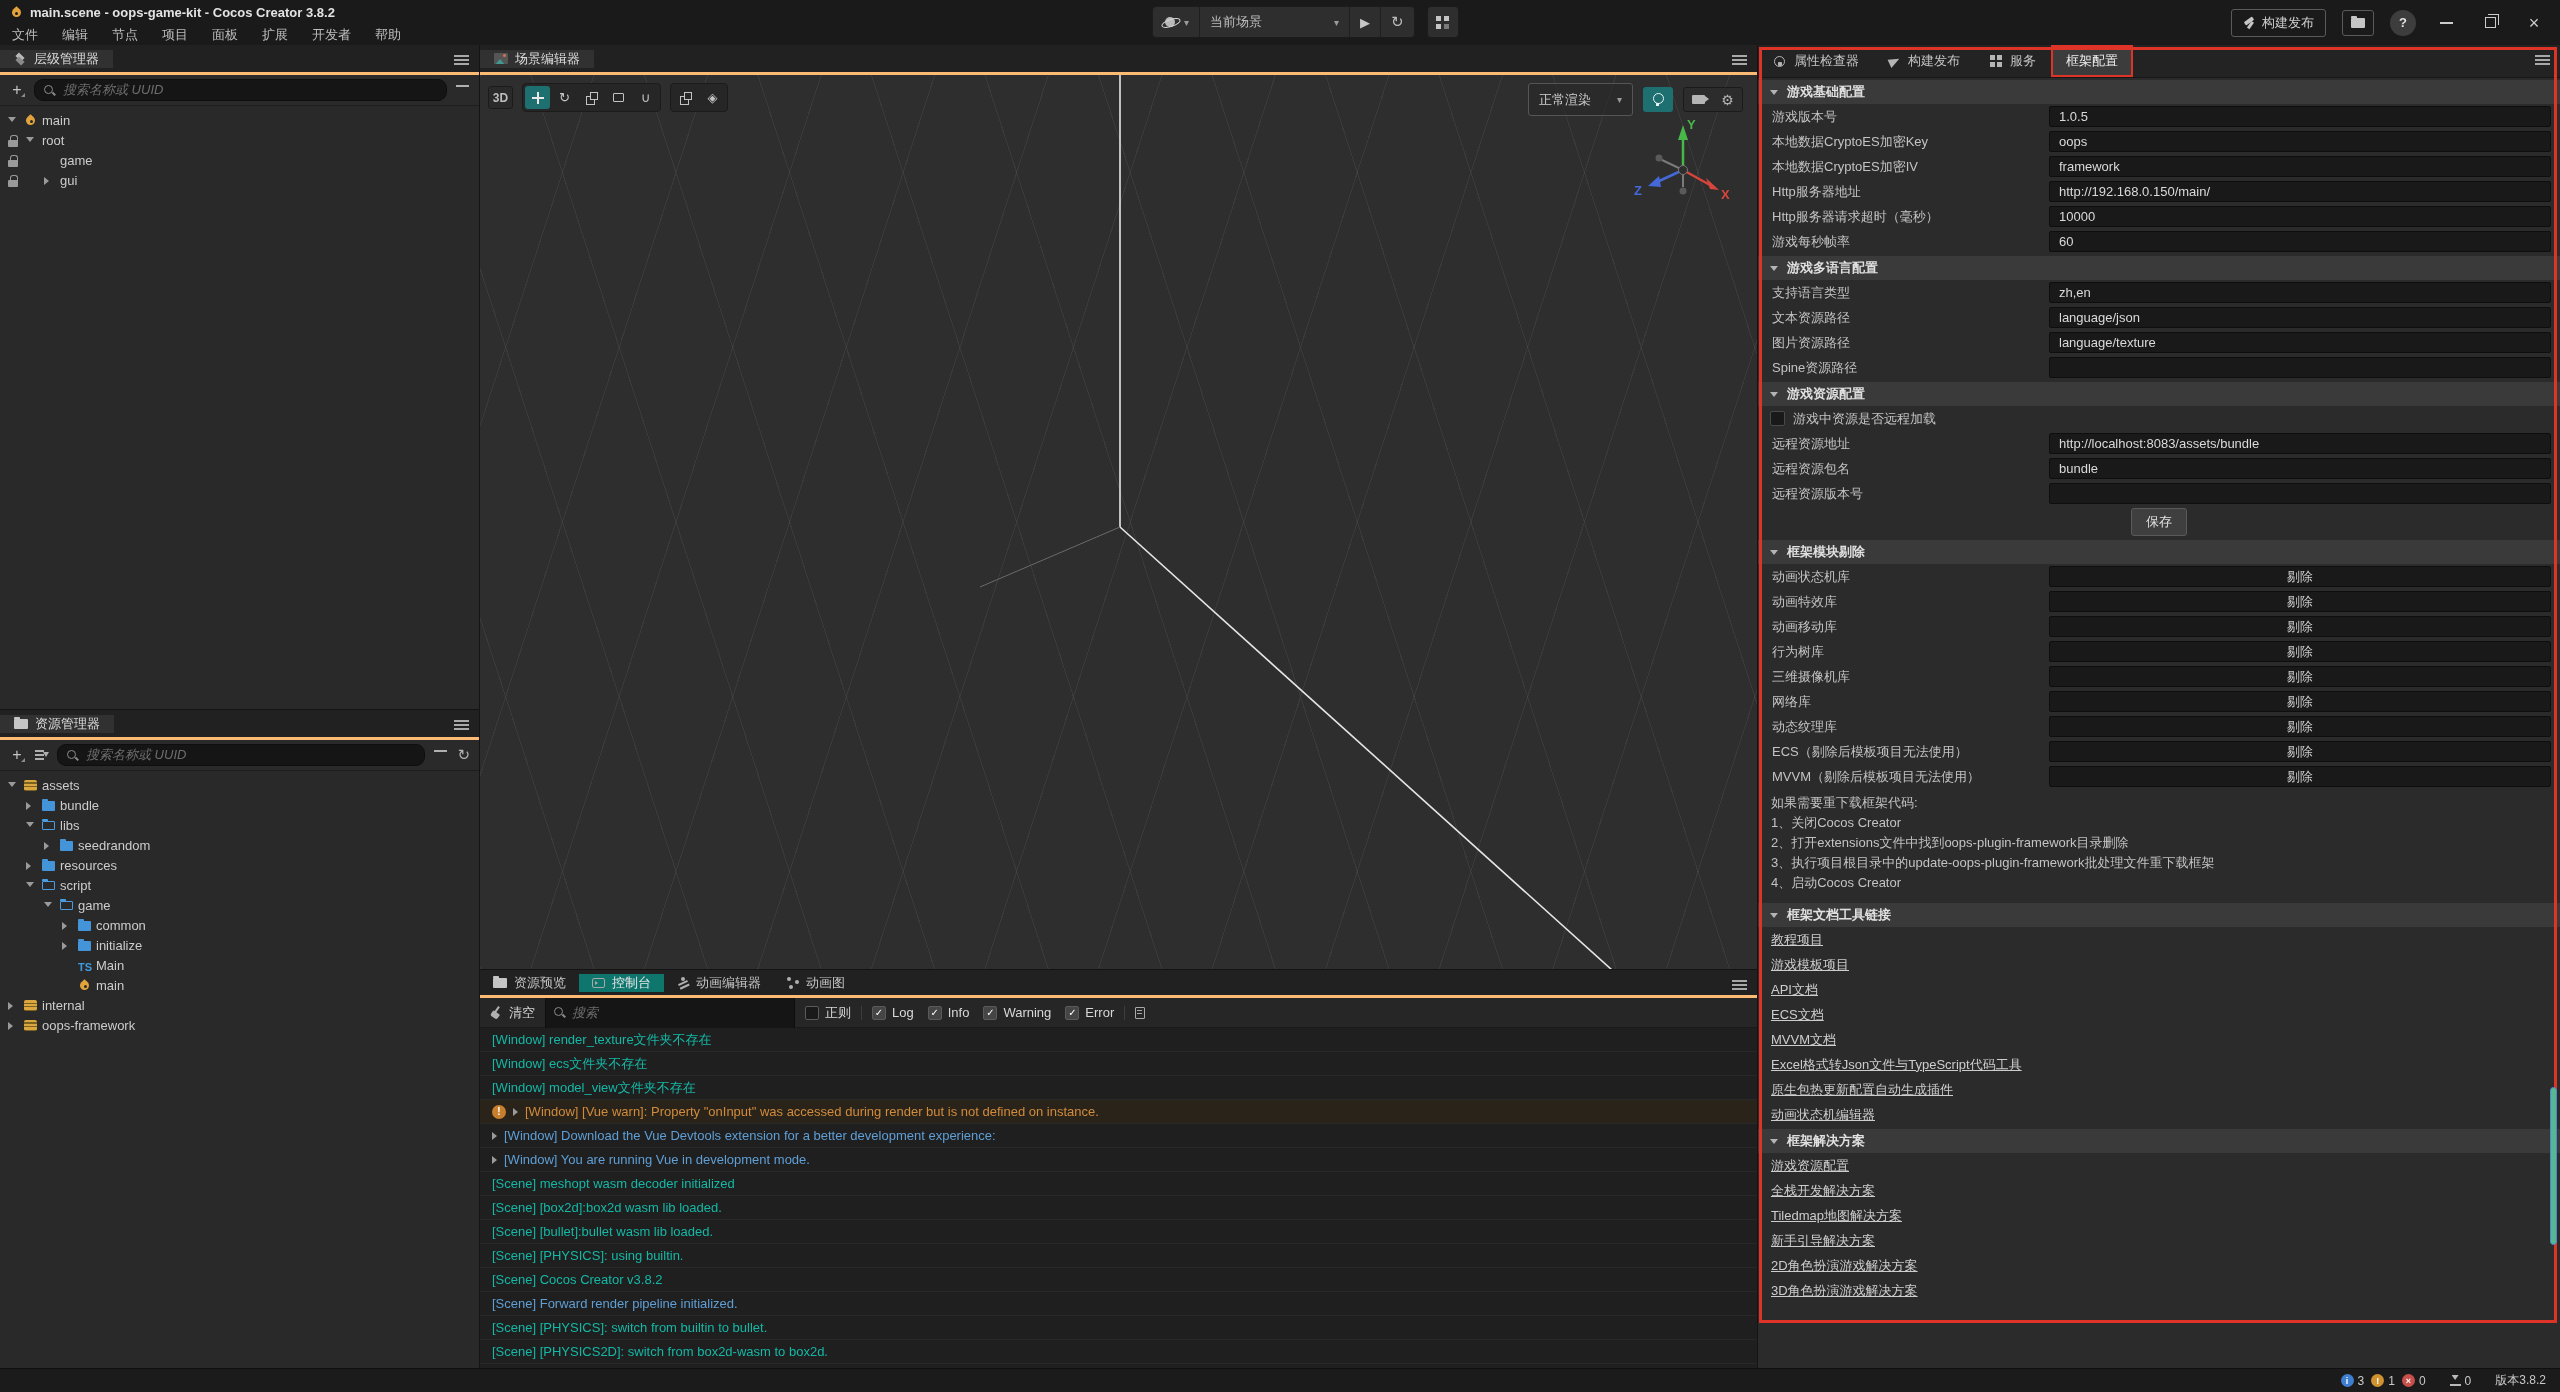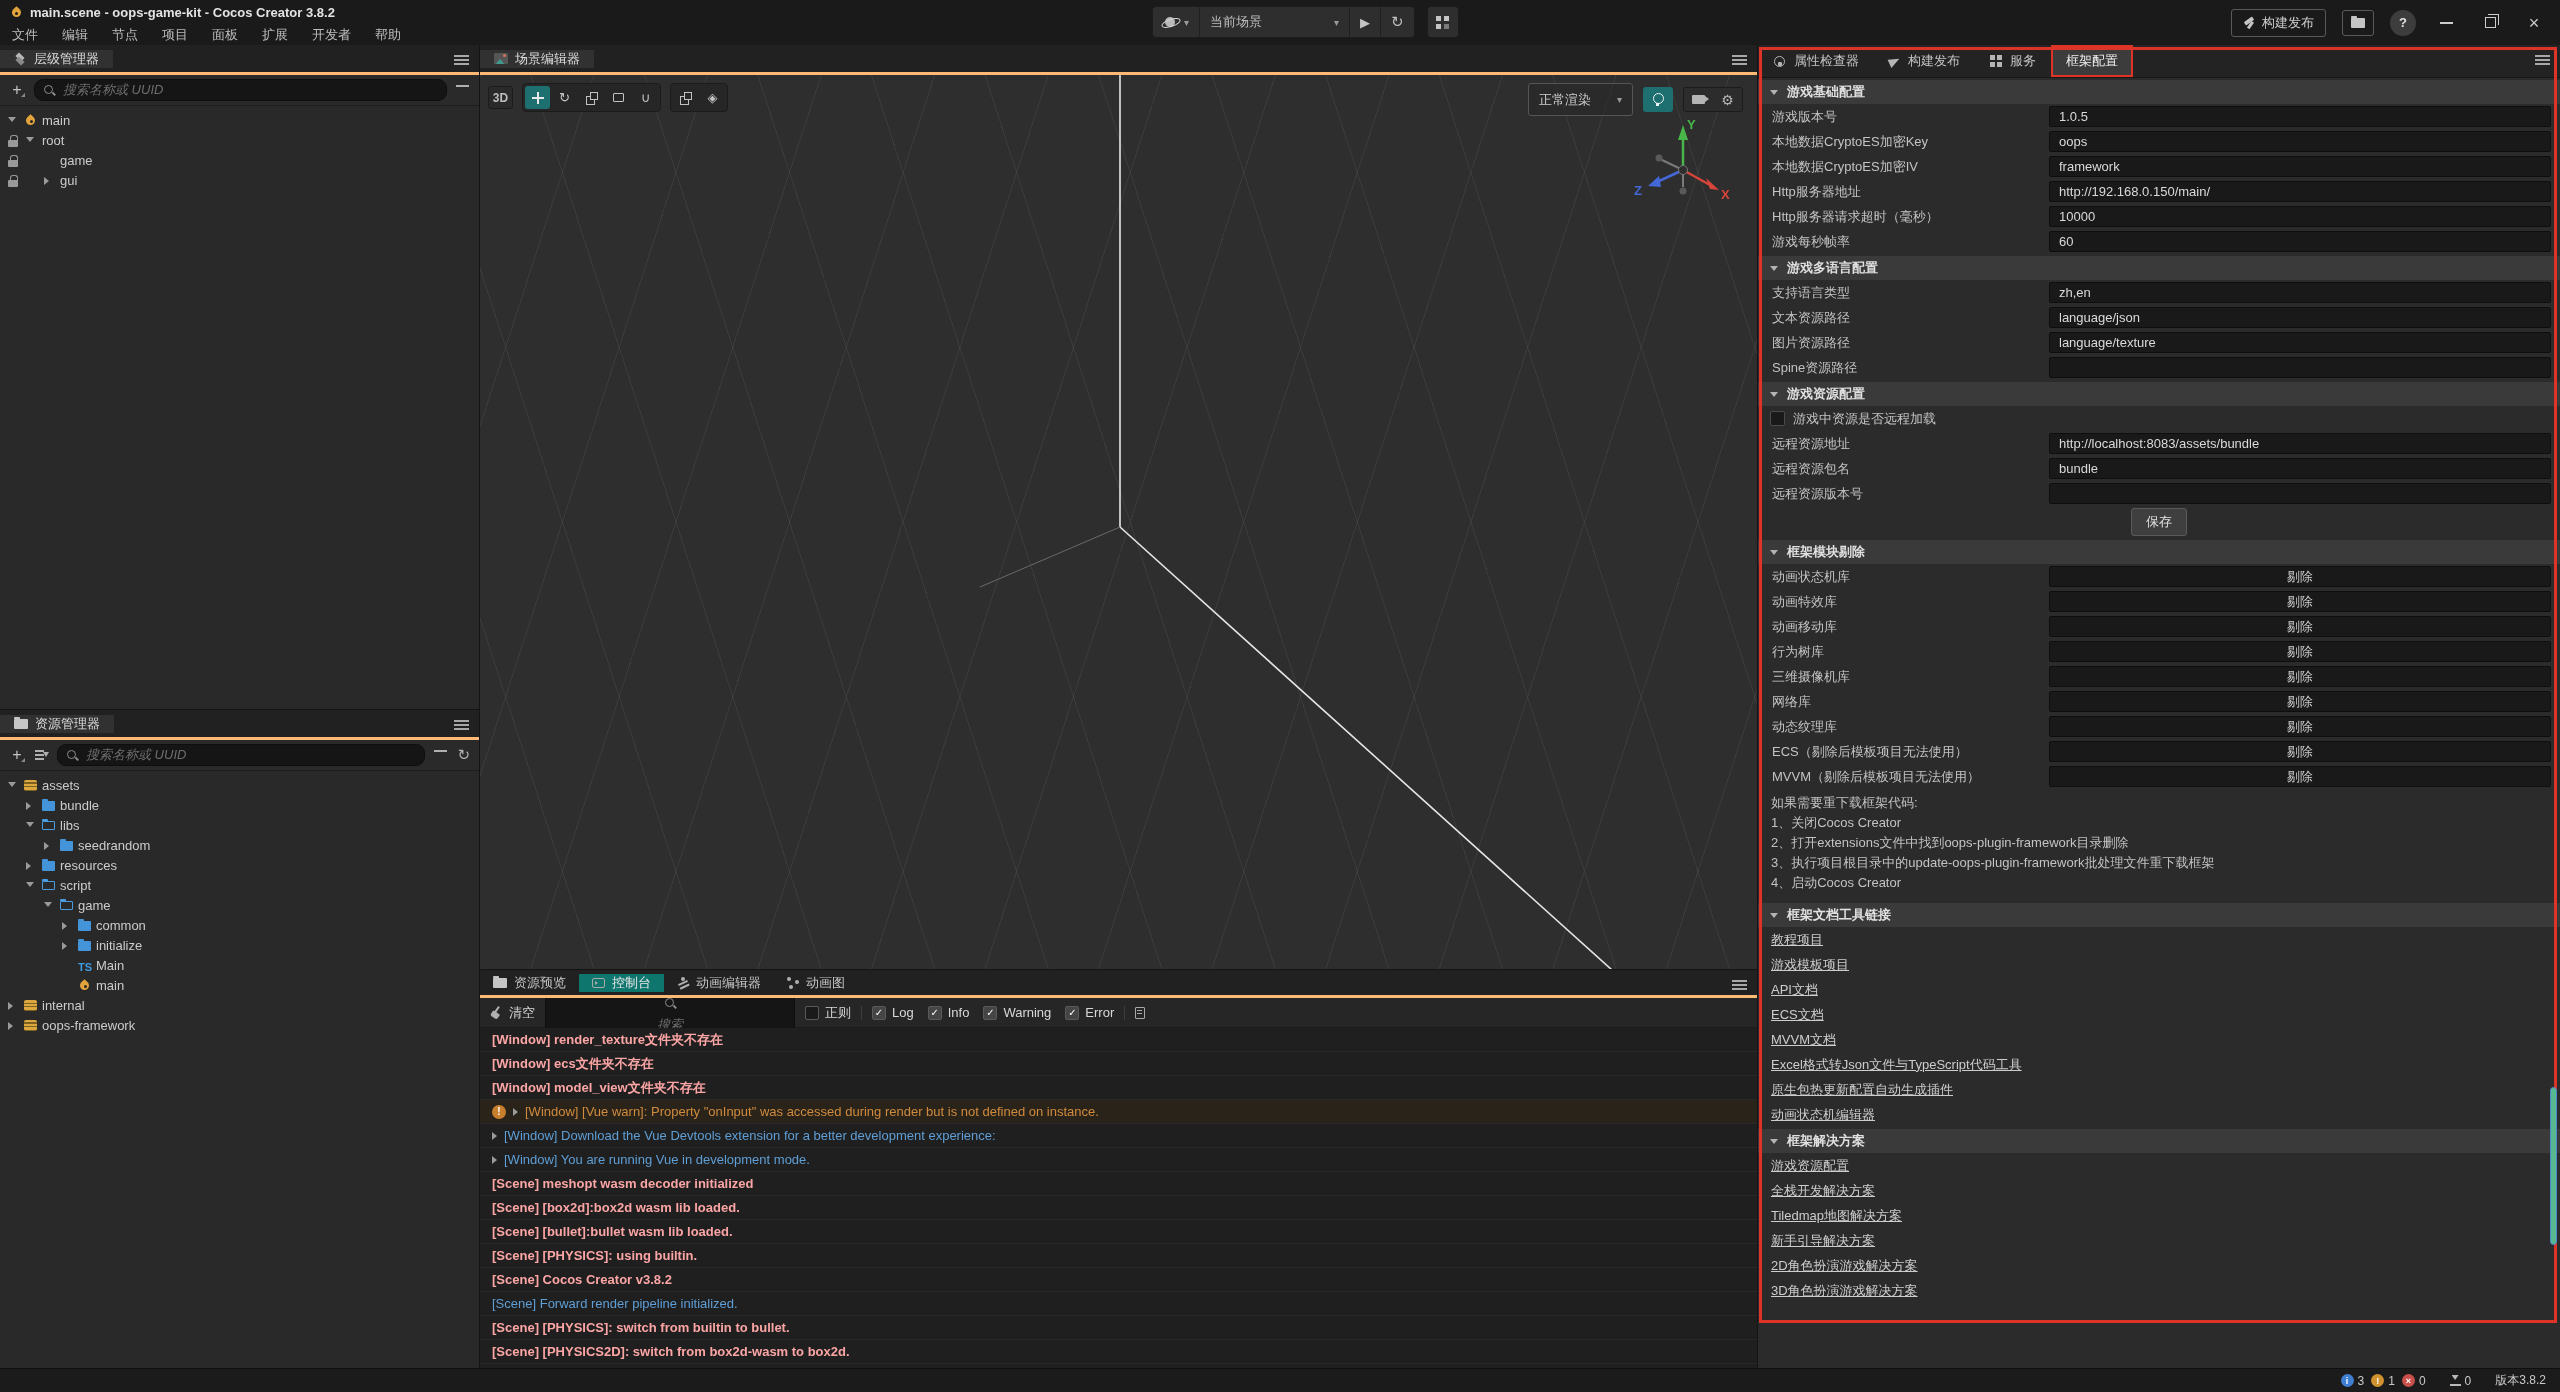--- a/index.html
+++ b/index.html
@@ -130,41 +130,41 @@
   .icn-cam{ position:relative; width:13px; height:9px; background:#b5b5b5; border-radius:1px;}
   .icn-cam::after{ content:""; position:absolute; right:-4px; top:1px; border-top:3.5px solid transparent; border-bottom:3.5px solid transparent; border-left:4.5px solid #b5b5b5;}
   .icn-gear{ font-size:14px; color:#b5b5b5;}
 
   
   .console{ flex:1; display:flex; flex-direction:column; background:#242424;}
   .console .panel-tabbar{ height:28px;}
   .ctab{ display:flex; align-items:center; gap:7px; padding:0 13px; color:#c3c3c3;}
   .ctab.active{ background:#0f766e; color:#e8e8e8;}
   .console-toolbar{ height:30px; flex:none; display:flex; align-items:center; gap:10px; padding:0 10px; background:#262626; border-bottom:1px solid #1a1a1a;}
-  .c-search{ width:250px; height:34px; background:#151515; border:1px solid #0e0e0e; border-radius:3px; display:flex; align-items:center; gap:6px; padding:0 7px;flex-direction:column;}
+  .c-search{ width:250px; height:34px; background:#151515; border:1px solid #0e0e0e; border-radius:3px; display:flex; align-items:center; gap:6px; padding:0 7px;}
   .vsep{ width:1px; height:14px; background:#3d3d3d;}
   .cb{ display:flex; align-items:center; gap:6px; color:#d8d8d8;}
   .cb-box{ width:14px; height:14px; background:#1a1a1a; border:1px solid #5a5a5a; border-radius:2px; display:flex; align-items:center; justify-content:center; font-size:10px; color:#fff;}
   .cb-box.checked{ background:#454545;}
   .icn-broom{ position:relative; width:13px; height:13px;}
   .icn-broom::before{ content:""; position:absolute; left:6px; top:0; width:2px; height:7px; background:#b0b0b0; transform:rotate(35deg);}
   .icn-broom::after{ content:""; position:absolute; left:1px; top:6px; width:8px; height:6px; background:#b0b0b0; border-radius:1px 1px 2px 2px; transform:rotate(35deg);}
   .icn-doc{ position:relative; width:10px; height:12px; border:1.2px solid #a8a8a8; border-radius:1px;}
   .icn-doc::before{ content:""; position:absolute; left:1px; top:2px; width:5px; height:1.2px; background:#a8a8a8; box-shadow:0 3px 0 #a8a8a8;}
   .icn-term{ position:relative; width:13px; height:10px; border:1.2px solid #a8a8a8; border-radius:2px;}
   .icn-term::before{ content:""; position:absolute; left:1.5px; top:2px; border-top:2.5px solid transparent; border-bottom:2.5px solid transparent; border-left:3.5px solid #a8a8a8;}
   .icn-anim{ position:relative; width:12px; height:12px;}
   .icn-anim::before{ content:""; position:absolute; left:4px; top:0; width:4px; height:4px; border-radius:50%; background:#b0b0b0;}
   .icn-anim::after{ content:""; position:absolute; left:1px; top:5px; width:10px; height:2px; background:#b0b0b0; transform:rotate(-25deg); box-shadow:0 4px 0 #b0b0b0;}
   .icn-graph{ position:relative; width:12px; height:12px;}
   .icn-graph::before{ content:""; position:absolute; left:0; top:0; width:4px; height:4px; border-radius:50%; background:#b0b0b0; box-shadow:8px 3px 0 #b0b0b0, 2px 8px 0 #b0b0b0;}
   .logs{ flex:1; background:#1f1f1f; overflow:hidden;}
   .log-row{ height:24px; display:flex; align-items:center; gap:7px; padding-left:12px; border-bottom:1px solid #292929; white-space:nowrap;}
   .log-row.warnbg{ background:#2a2319;}
-  .t-log{ color:#fca5a5;font-weight:bold;} .t-warn{ color:#d08b3e;} .t-info{ color:#5f9fd6;}
+  .t-log{ color:#14b8a6;} .t-warn{ color:#d08b3e;} .t-info{ color:#5f9fd6;}
   .warn-badge{ width:14px; height:14px; border-radius:50%; background:#c77f2e; color:#fff; font-size:10px; font-weight:bold; display:flex; align-items:center; justify-content:center; flex:none;}
   .log-chevron{ width:0; height:0; border-top:4px solid transparent; border-bottom:4px solid transparent; border-left:5px solid #9a9a9a; flex:none;}
 
   
   .right-col{ width:802px; flex:none; position:relative; background:#2b2b2b; overflow:hidden;}
   .red-frame{ position:absolute; left:1px; top:2px; width:798px; height:1276px; border:3px solid #de3327; z-index:40; pointer-events:none;}
   .insp-tabbar{ position:relative; height:33px; background:#232323; display:flex; align-items:stretch; border-bottom:1px solid #171717;}
   .insp-tab{ display:flex; align-items:center; gap:8px; padding:0 15px; color:#c3c3c3;}
   .insp-tab.active{ background:#3c3c3c; color:#f0f0f0; box-shadow:inset 0 0 0 2px #de3327;}
   .icn-inspector{ position:relative; width:13px; height:13px;}

